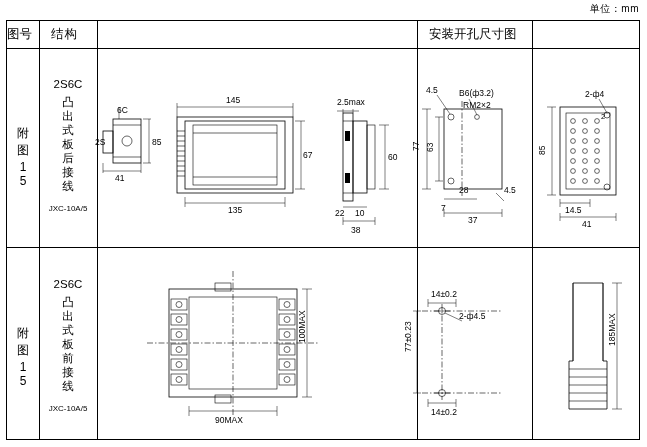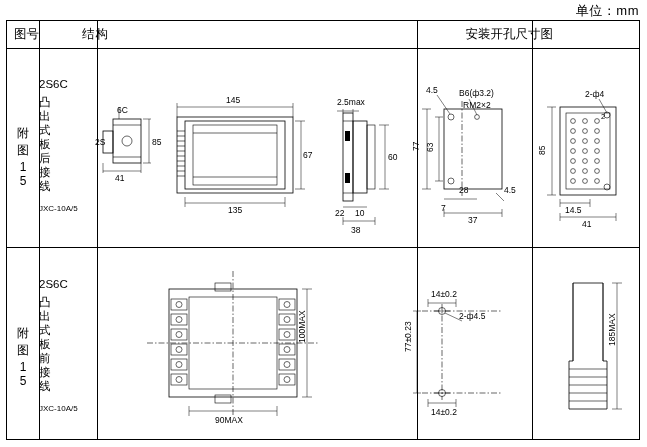--- a/index.html
+++ b/index.html
@@ -6,44 +6,44 @@
   body {
     width:647px; height:447px;
     background:#ffffff;
     font-family:"Liberation Sans", sans-serif;
     color:#000;
     position:relative;
     overflow:hidden;
   }
   .unit {
     position:absolute; right:8px; top:2px;
-    font-size:13px; letter-spacing:0.5px;
+    font-size:10px; letter-spacing:0.5px;
   }
   .table {
     position:absolute; left:6px; top:20px;
     width:634px; height:420px;
     border:1px solid #000;
     box-sizing:border-box;
   }
   
   .vline { position:absolute; top:0; bottom:0; width:1px; background:#000; }
   .hline { position:absolute; left:0; right:0; height:1px; background:#000; }
 
   .hdr {
     position:absolute; top:0; height:27px; line-height:27px;
-    text-align:right; font-size:12.5px; letter-spacing:2px;
+    text-align:left; font-size:12.5px; letter-spacing:2px;
   }
 
   
   .col1lab {
     position:absolute; width:26px; text-align:center;
     font-size:12px; line-height:14px;
   }
   .col2lab {
-    position:absolute; width:58px; 
+    position:absolute; width:58px; text-align:center;
     font-size:11.5px; line-height:13.5px;
   }
   .modelcode { font-size:8px; letter-spacing:0px; }
 
   svg { position:absolute; left:0; top:0; overflow:visible; }
   .ln { stroke:#000; fill:none; stroke-width:0.8; }
   .lnthin { stroke:#000; fill:none; stroke-width:0.6; }
   .dashc { stroke:#000; fill:none; stroke-width:0.6; stroke-dasharray:6 2 1.5 2; }
   .dim { stroke:#000; fill:none; stroke-width:0.5; }
   .fillblk { fill:#000; }
@@ -59,21 +59,21 @@
 
   <div class="vline" style="left:32px;"></div>
   <div class="vline" style="left:90px;"></div>
   <div class="vline" style="left:410px;"></div>
   <div class="vline" style="left:525px;"></div>
   <div class="hline" style="top:27px;"></div>
   <div class="hline" style="top:226px;"></div>
 
   <div class="hdr" style="left:0;width:32px;letter-spacing:0;">图号</div>
   <div class="hdr" style="left:44px;width:58px;letter-spacing:1px;">结构</div>
-  <div class="hdr" style="left:431px;width:115px;letter-spacing:0;">安装开孔尺寸图</div>
+  <div class="hdr" style="left:422px;width:115px;letter-spacing:0;">安装开孔尺寸图</div>
 
   <div class="col1lab" style="left:3px;top:105px;">附</div>
   <div class="col1lab" style="left:3px;top:122px;">图</div>
   <div class="col1lab" style="left:3px;top:139px;">1</div>
   <div class="col1lab" style="left:3px;top:153px;">5</div>
 
   <div class="col2lab" style="left:32px;top:57px;">2S6C</div>
   <div class="col2lab" style="left:32px;top:75px;">凸</div>
   <div class="col2lab" style="left:32px;top:89px;">出</div>
   <div class="col2lab" style="left:32px;top:103px;">式</div>

